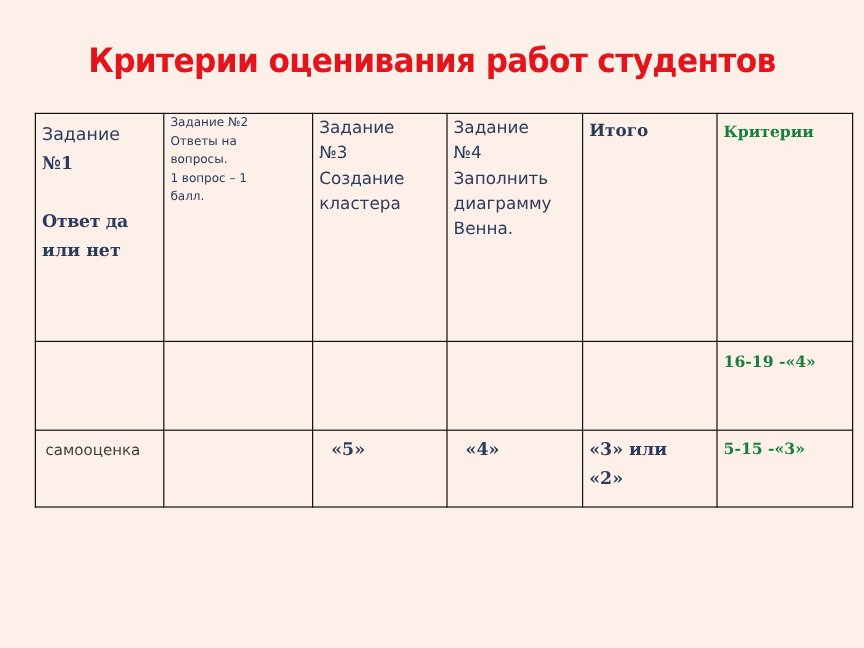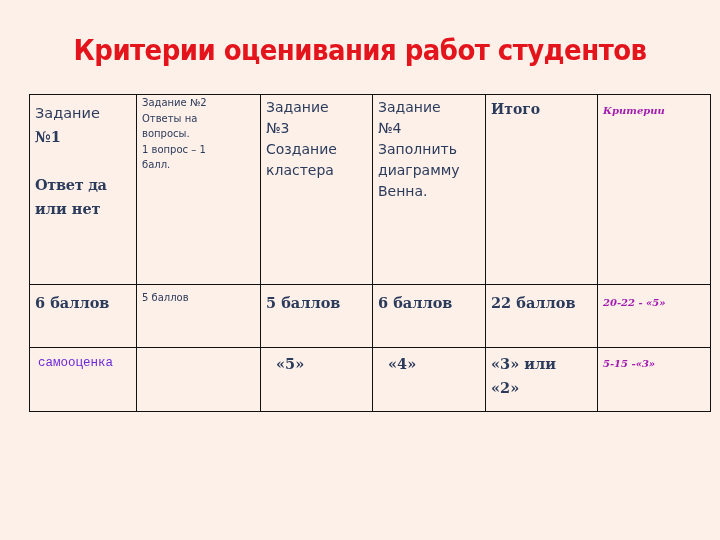--- a/index.html
+++ b/index.html
@@ -33,22 +33,22 @@
     padding: 0;
     color: #2b3b5c;
     box-sizing: border-box;
   }
   .cell-inner { padding: 4px 5px 0 5px; }
   .sans { font-family: "DejaVu Sans", sans-serif; }
   .serif { font-family: "DejaVu Serif", serif; font-weight: bold; }
   .f15 { font-size: 14.5px; line-height: 24px; }
   .f14 { font-size: 14px; line-height: 21px; }
   .f13 { font-size: 10px; line-height: 15.5px; }
-  .red-it { color: #a21caf; font-family: "DejaVu Serif", serif; font-style: italic; font-weight: bold; font-size: 10px; }
-  .red { color: #6d28d9; font-family: Liberation Mono, monospace; }
+  .red-it { color: #15803d; font-family: "DejaVu Serif", serif; font-weight: bold; font-size: 13px; }
+  .red { color: #404040; }
   .condensed { letter-spacing: -0.3px; margin-top: 24px; }
 </style>
 </head>
 <body>
 
 <div class="title">Критерии оценивания работ студентов</div>
 
 <table class="grid">
   <colgroup>
     <col style="width:107px">
@@ -96,41 +96,31 @@
       </div>
     </td>
     <td>
       <div class="cell-inner serif f14" style="padding-top:4px">Итого</div>
     </td>
     <td>
       <div class="cell-inner red-it" style="padding-top:6px;line-height:20px">Критерии</div>
     </td>
   </tr>
 
-  <tr style="height:63px">
+
+  <tr style="height:74px">
+    <td></td>
+    <td></td>
+    <td></td>
+    <td></td>
+    <td></td>
     <td>
-          <div class="cell-inner serif f15" style="padding-top:6px">6 баллов</div>
-        </td>
-    <td>
-          <div class="cell-inner sans f13" style="padding-top:5px">5 баллов</div>
-        </td>
-    <td>
-          <div class="cell-inner serif f15" style="padding-top:6px">5 баллов</div>
-        </td>
-    <td>
-          <div class="cell-inner serif f15" style="padding-top:6px">6 баллов</div>
-        </td>
-    <td>
-          <div class="cell-inner serif f15" style="padding-top:6px">22 баллов</div>
-        </td>
-    <td>
-          <div class="cell-inner red-it" style="padding-top:6px;line-height:24px">20-22 - «5»</div>
+          <div class="cell-inner red-it" style="padding-top:6px;line-height:24px">16-19 -«4»</div>
         </td>
   </tr>
-
 
   <tr style="height:64px">
     <td>
           <div class="cell-inner sans red" style="font-size:12.5px;padding-top:8px;padding-left:8px">самооценка</div>
         </td>
     <td>
           <div class="cell-inner"></div>
         </td>
     <td>
           <div class="cell-inner serif f15" style="padding-top:4px;padding-left:15px">«5»</div>

